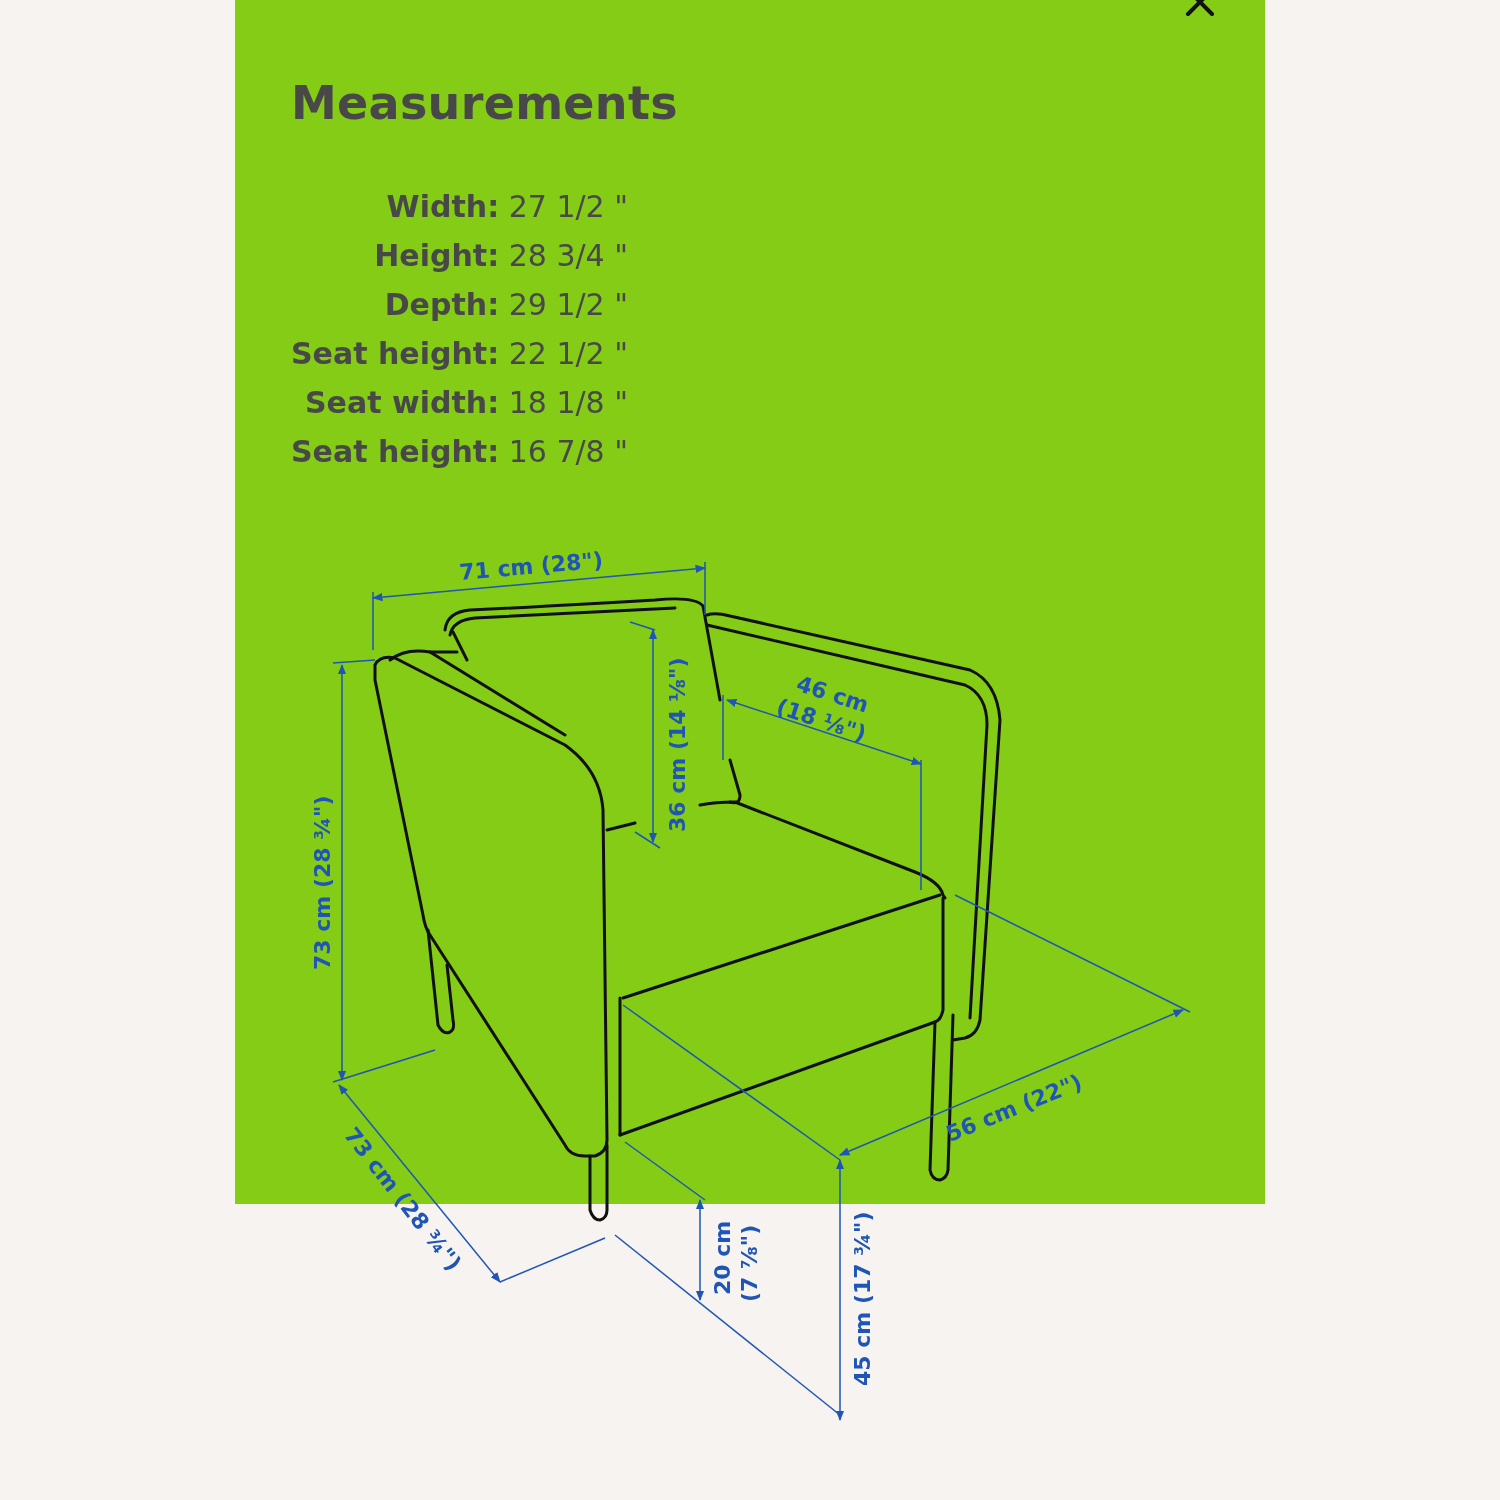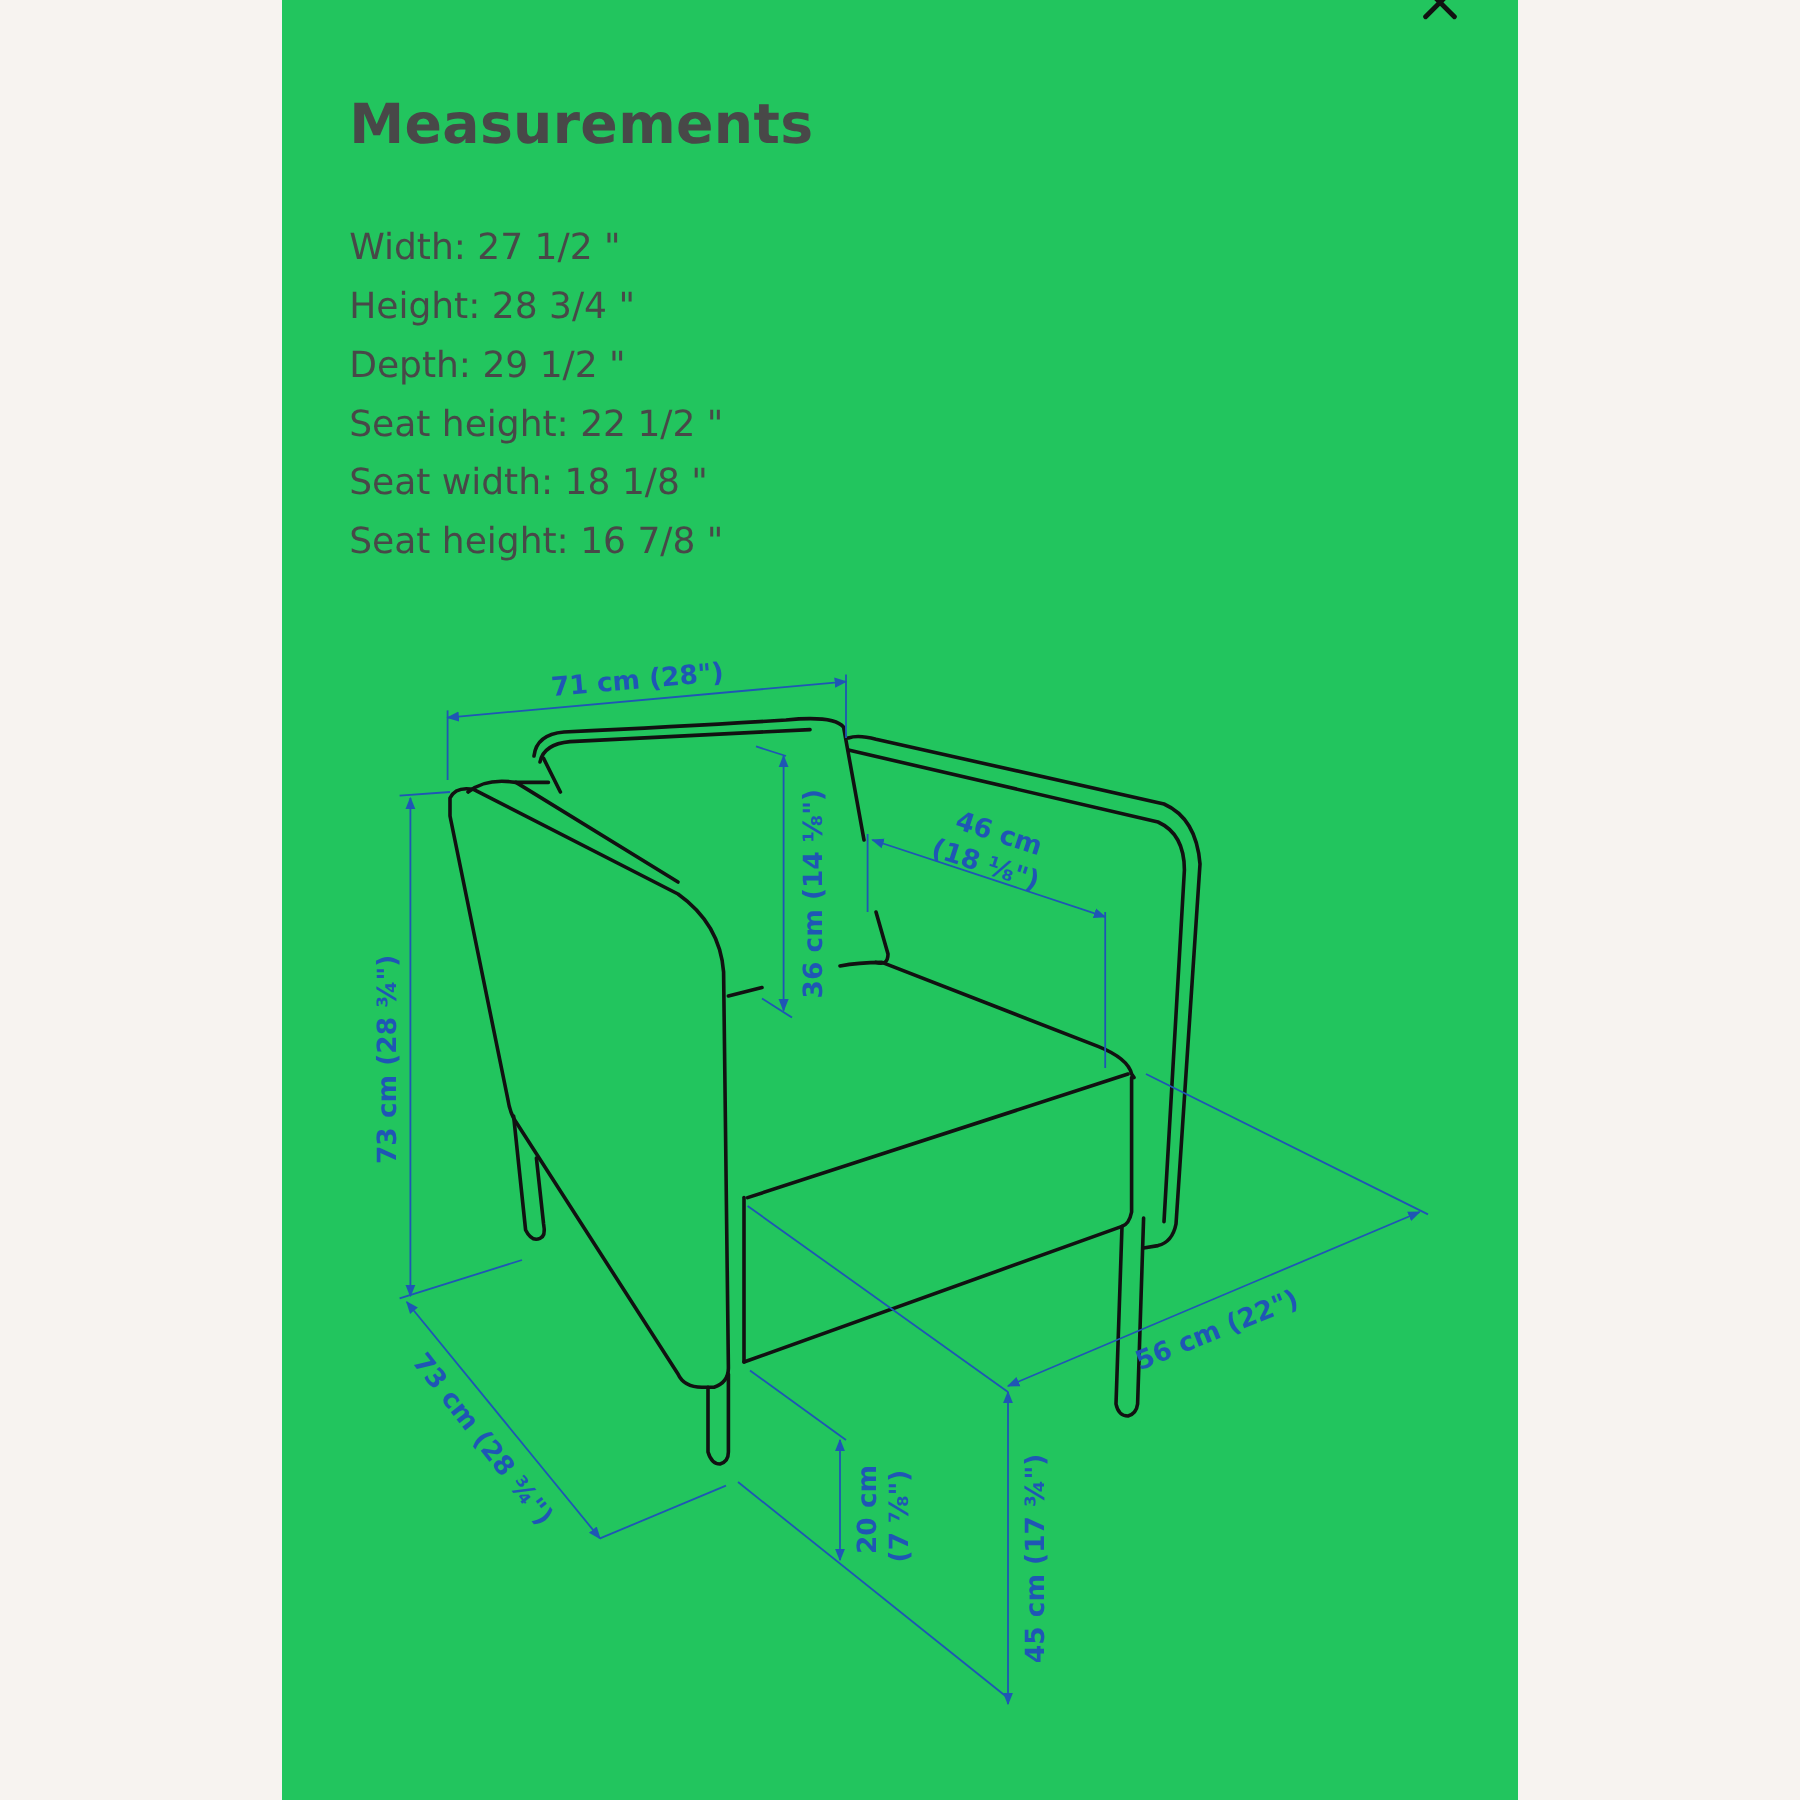--- a/index.html
+++ b/index.html
@@ -3,36 +3,37 @@
 <meta charset="utf-8">
 <style>
   html, body { margin: 0; padding: 0; }
   body {
     width: 1500px; height: 1500px; overflow: hidden;
     background: #f7f3f0;
     font-family: "DejaVu Sans", "Liberation Sans", sans-serif;
     position: relative;
   }
   .panel {
-    position: absolute; left: 235px; top: 0; width: 1030px; height: 1500px;
-    background: #22c55e;
+    position: absolute; left: 235px; top: 0; width: 1030px; height: 1204px;
+    background: #84cc16;
+    text-align: right;
   }
   .close-btn {
     position: absolute; left: 945px; top: -18px; width: 40px; height: 40px;
     cursor: pointer;
   }
   .title {
     position: absolute; left: 56px; top: 76px; margin: 0;
     font-size: 46px; font-weight: bold; color: #484848; letter-spacing: 0.3px;
   }
   .specs { position: absolute; left: 56px; top: 182px; }
   .spec-row {
     font-size: 30px; line-height: 49px; color: #484848; white-space: nowrap;
   }
-  .spec-label { font-weight: normal; }
+  .spec-label { font-weight: bold; }
   .spec-value { font-weight: normal; }
   .diagram { position: absolute; left: 0; top: 520px; width: 1030px; height: 930px; }
   .diagram svg { width: 100%; height: 100%; }
   .dim-text {
     fill: #1f56b5; font-weight: bold; font-size: 22px;
     font-family: "DejaVu Sans", "Liberation Sans", sans-serif;
   }
 </style>
 </head>
 <body>

